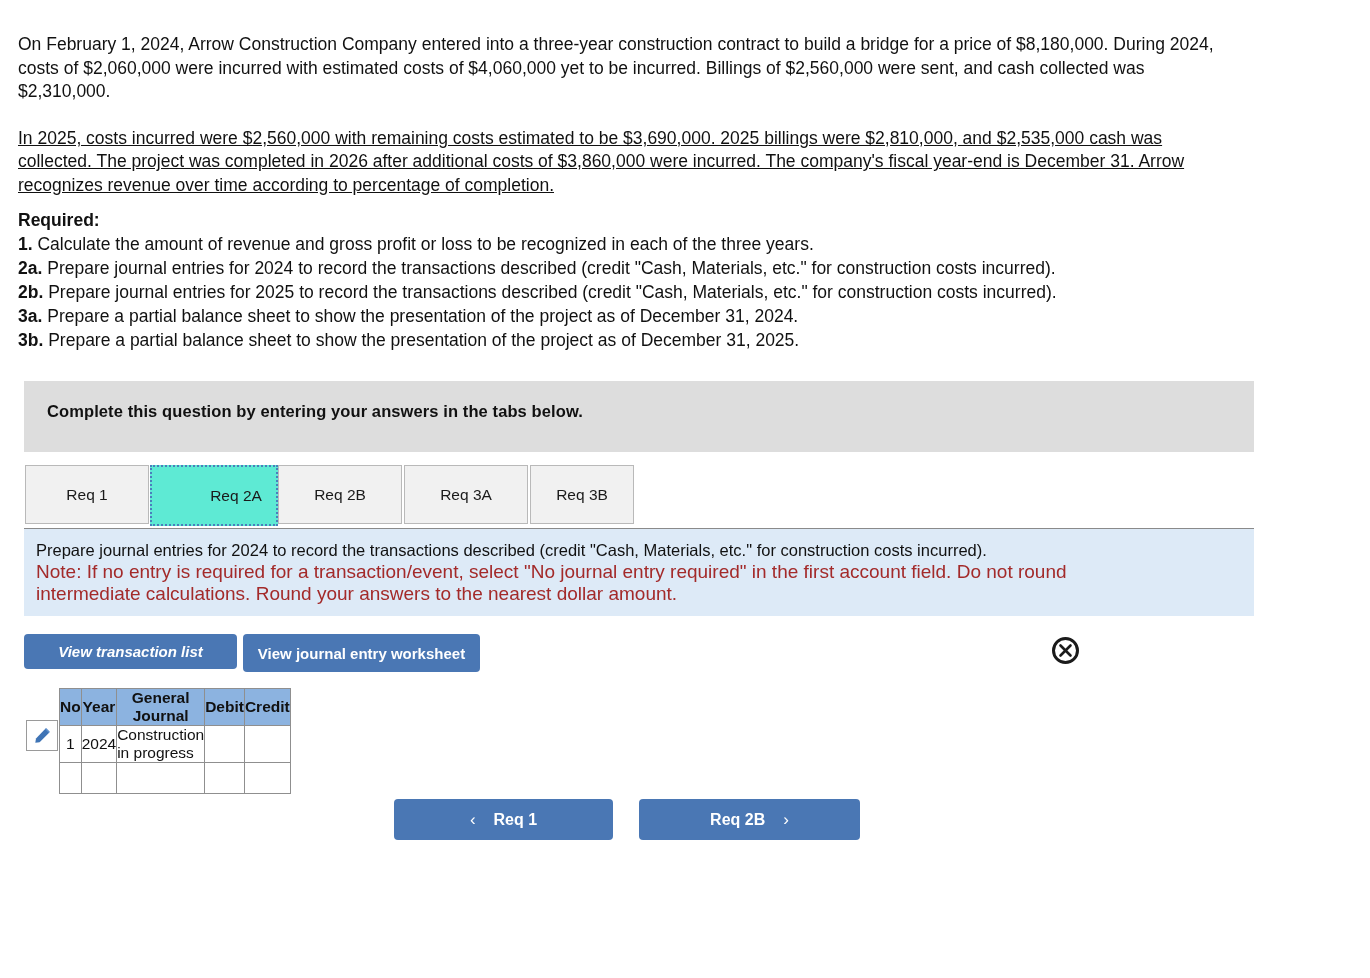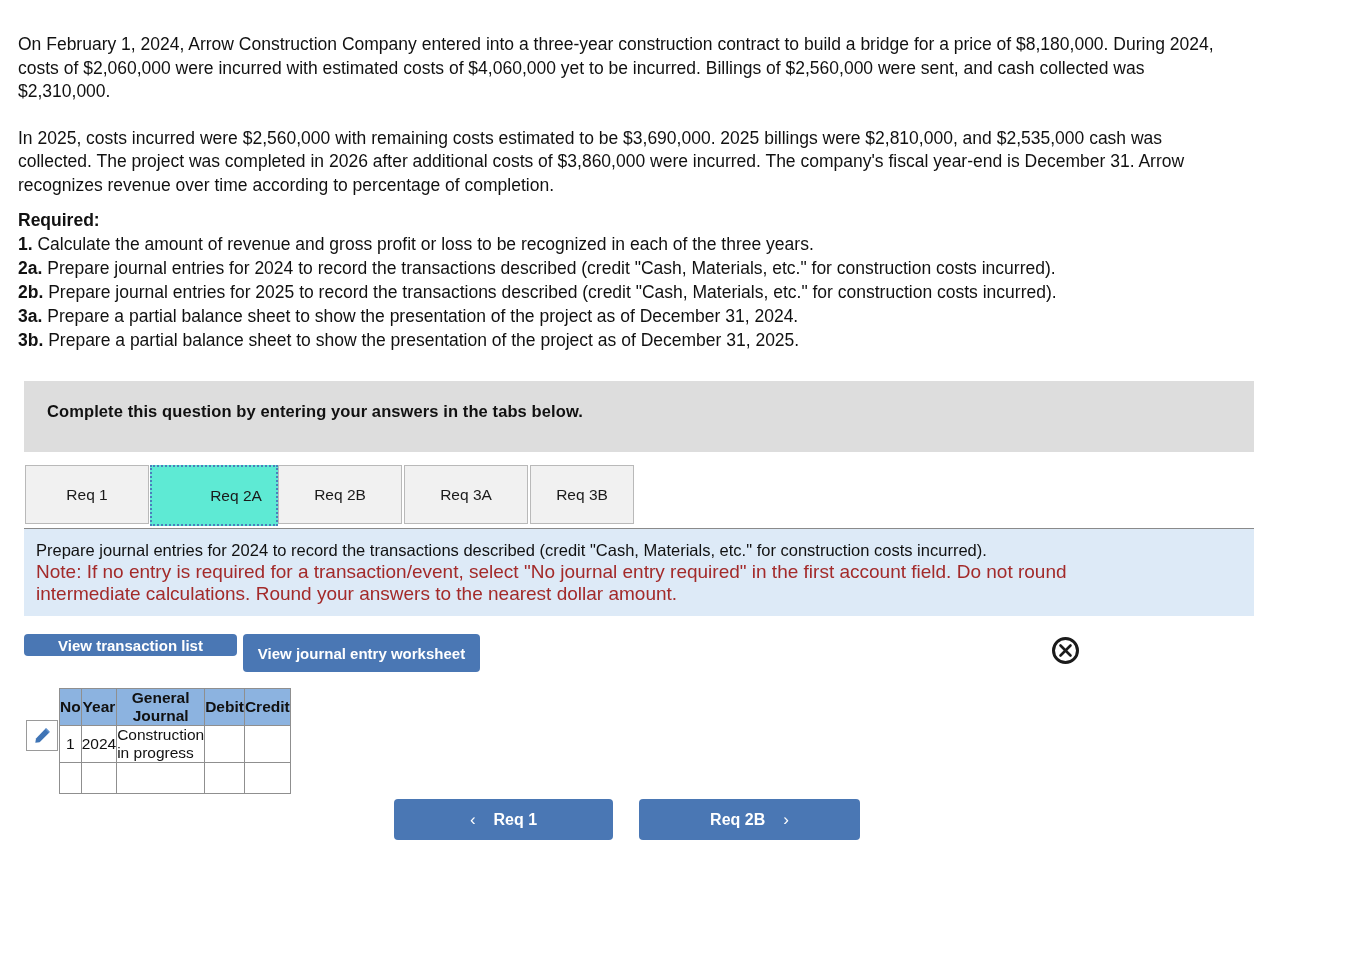--- a/index.html
+++ b/index.html
@@ -27,21 +27,21 @@
     left: 18px;
     top: 33px;
     width: 1212px;
     font-size: 17.5px;
     line-height: 23.6px;
     color: #111111;
   }
   .narrative p {
     margin: 0 0 23px 0;
   }
-  .narrative p.tight { margin-bottom: 0; }
+  .narrative p.tight { margin-bottom: 0; text-decoration: underline; }
 
   .required-block {
     position: absolute;
     left: 18px;
     top: 208px;
     width: 1290px;
     font-size: 17.5px;
     line-height: 24px;
     color: #111111;
   }
@@ -143,21 +143,22 @@
     cursor: pointer;
     display: flex;
     align-items: center;
     justify-content: center;
     padding: 0;
   }
   #view-transaction-list {
     left: 24px;
     top: 634px;
     width: 213px;
-    height: 22px;
+    height: 35px;
+    font-style: italic;
   }
   #view-journal-worksheet {
     left: 243px;
     top: 634px;
     width: 237px;
     height: 38px;
   }
 
   
   .close-circle {

